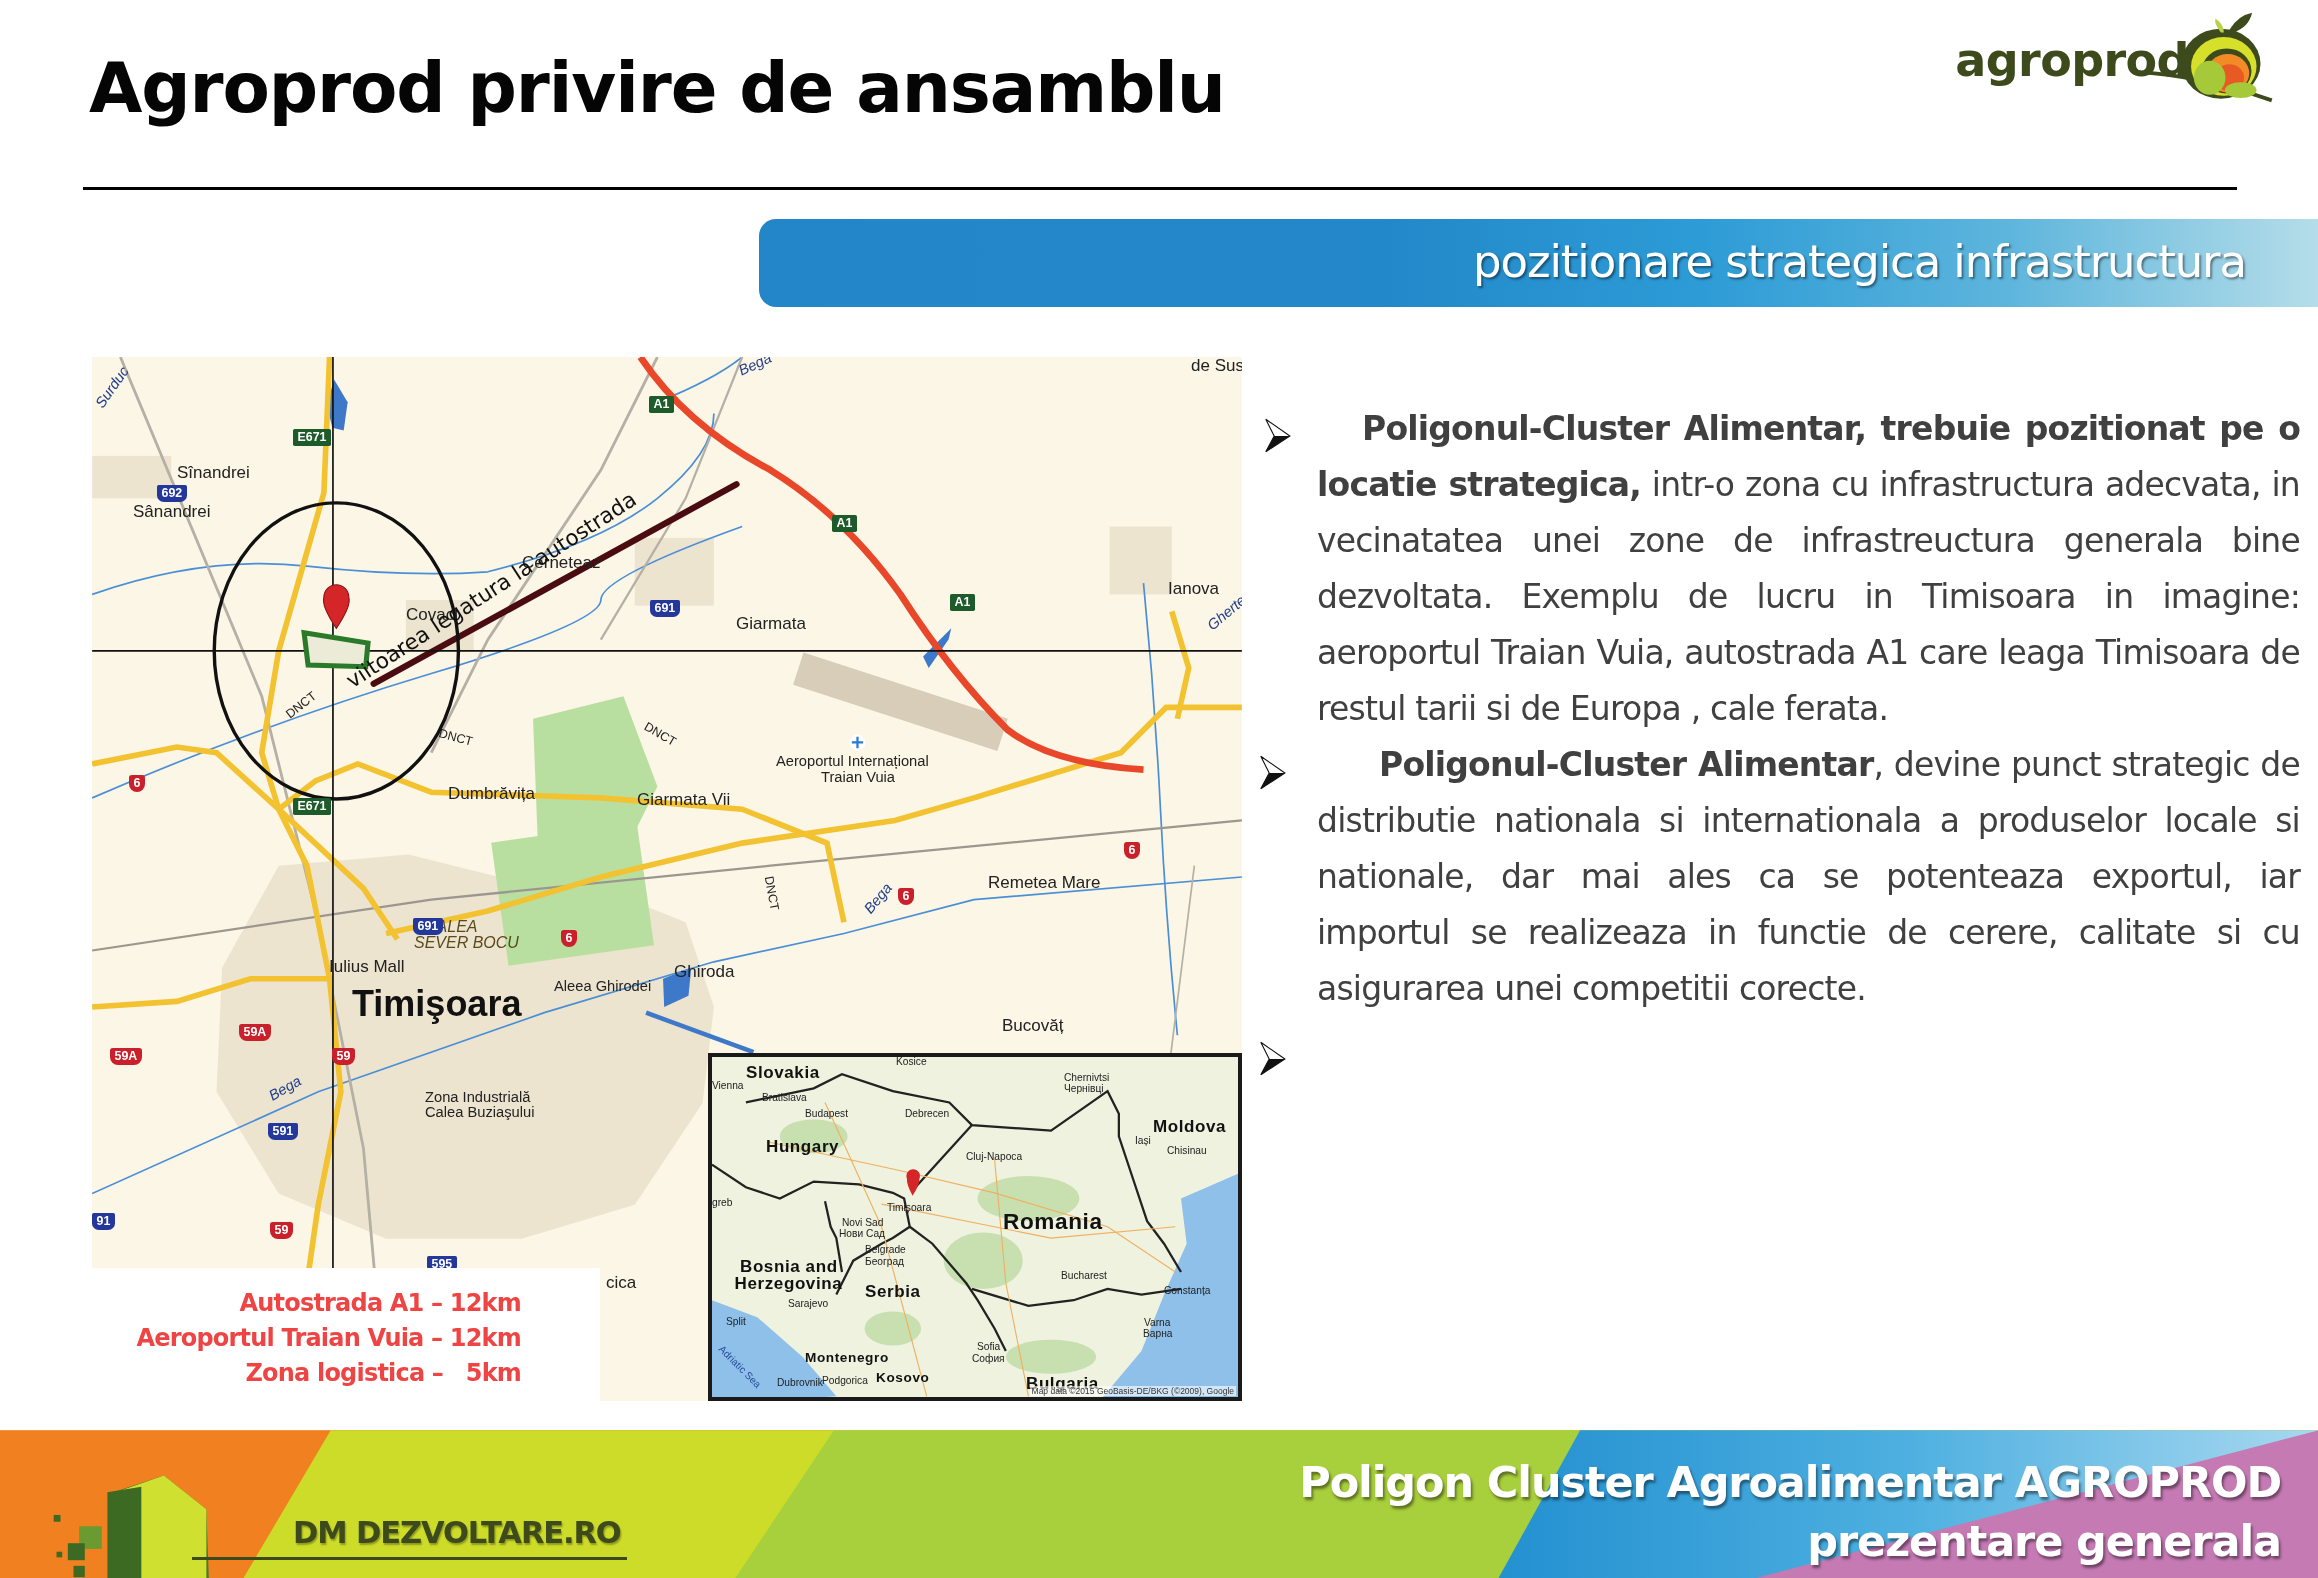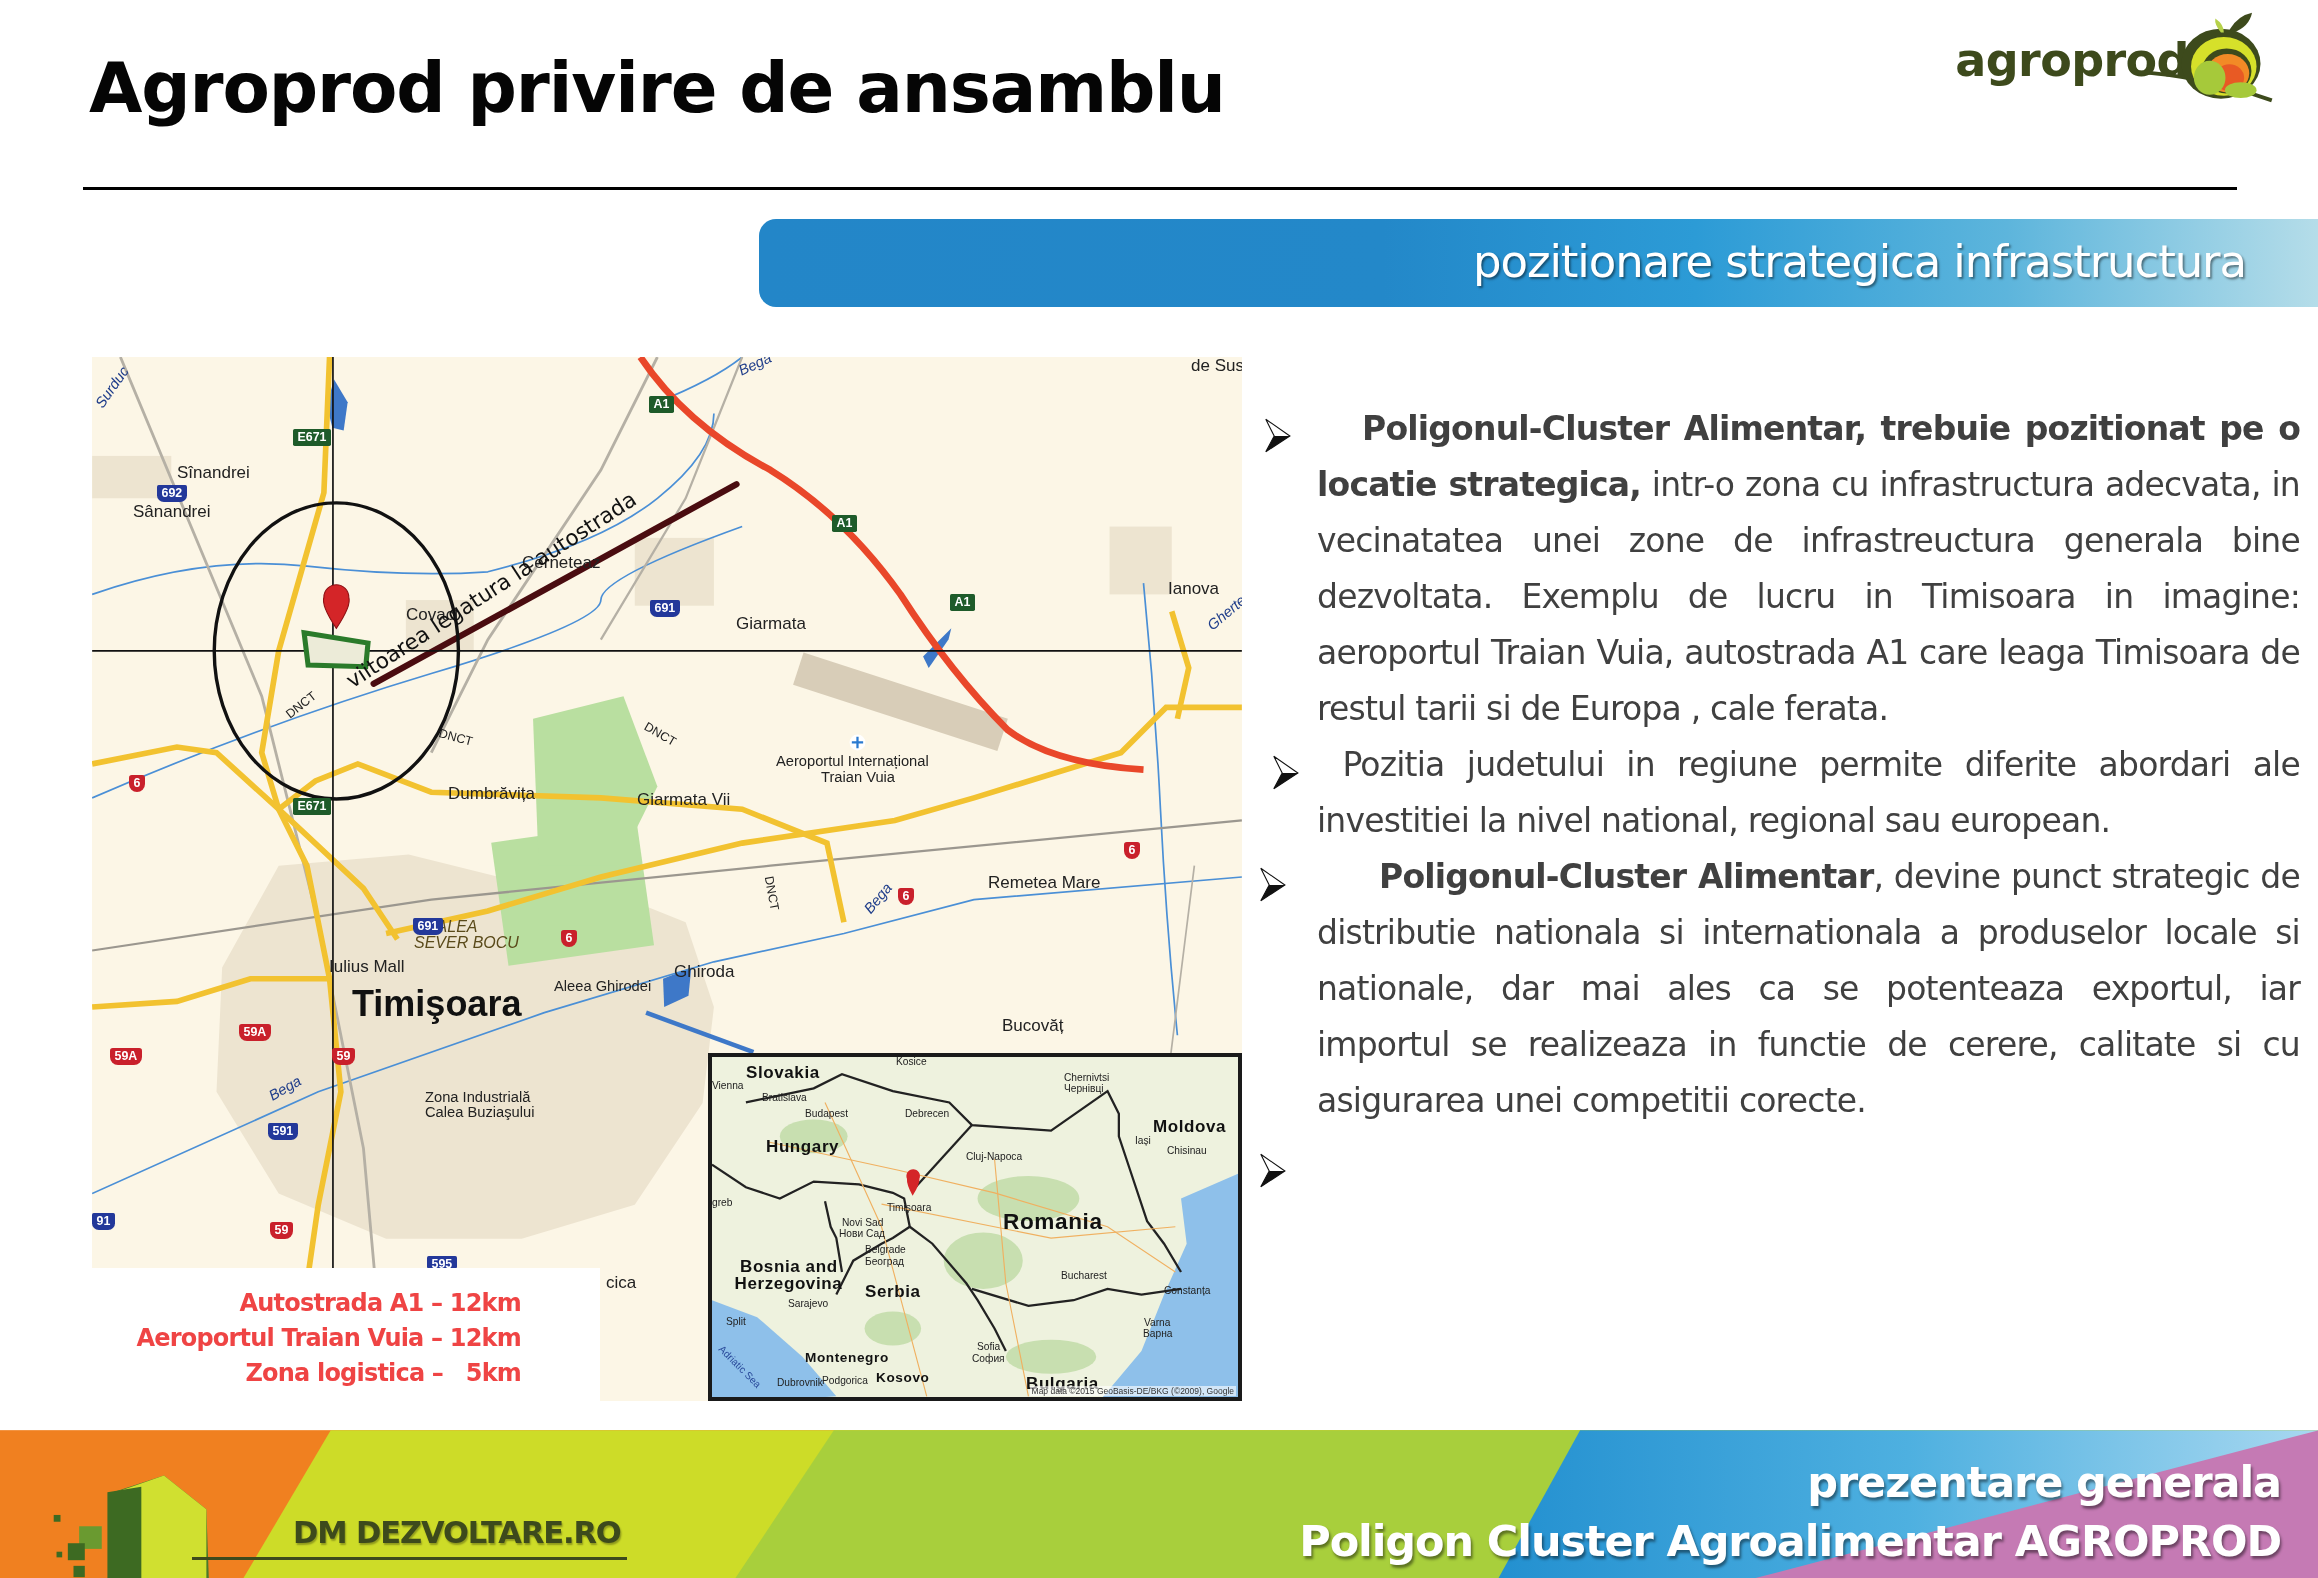--- a/index.html
+++ b/index.html
@@ -307,27 +307,20 @@
 </div>
 
 <div class="bullets">
   <div class="bullet b1">
     <svg class="bullet-arrow" viewBox="0 0 50 62">
         <path d="M5 2 L48 32 L5 60 L20 32 Z" fill="#fff" stroke="#111" stroke-width="2"></path>
         <path d="M5 60 L48 32 L20 32 Z" fill="#111"></path>
       </svg>
     <span class="indent1"></span><span class="lead">Poligonul-Cluster Alimentar,  trebuie pozitionat pe o locatie strategica,</span><span> intr-o zona cu infrastructura adecvata, in vecinatatea unei zone de infrastreuctura generala bine dezvoltata. Exemplu de lucru in Timisoara in imagine: aeroportul Traian Vuia,  autostrada A1 care leaga Timisoara de restul tarii si de Europa ,  cale ferata.</span>
   </div>
-  <div class="bullet b2">
-    <svg class="bullet-arrow" viewBox="0 0 50 62">
-        <path d="M5 2 L48 32 L5 60 L20 32 Z" fill="#fff" stroke="#111" stroke-width="2"></path>
-        <path d="M5 60 L48 32 L20 32 Z" fill="#111"></path>
-      </svg>
-    <span class="indent2"></span><span>Pozitia judetului in regiune permite diferite abordari ale investitiei la nivel national, regional sau european.</span>
-  </div>
   <div class="bullet b3">
     <svg class="bullet-arrow" viewBox="0 0 50 62">
         <path d="M5 2 L48 32 L5 60 L20 32 Z" fill="#fff" stroke="#111" stroke-width="2"></path>
         <path d="M5 60 L48 32 L20 32 Z" fill="#111"></path>
       </svg>
     <span class="indent3"></span><span class="lead">Poligonul-Cluster Alimentar</span><span>, devine punct strategic de distributie nationala si internationala a produselor locale si nationale, dar mai ales  ca se potenteaza exportul, iar importul se realizeaza in functie de cerere, calitate si cu asigurarea unei competitii corecte.</span>
   </div>
   <div class="bullet b4">
     <svg class="bullet-arrow" viewBox="0 0 50 62">
         <path d="M5 2 L48 32 L5 60 L20 32 Z" fill="#fff" stroke="#111" stroke-width="2"></path>
@@ -358,17 +351,17 @@
       <rect x="140" y="170" width="40" height="40" fill="#6a9a30"></rect>
       <rect x="120" y="200" width="30" height="30" fill="#3d6a22"></rect>
       <rect x="95" y="150" width="12" height="12" fill="#3d6a22"></rect>
       <rect x="130" y="240" width="20" height="20" fill="#3d6a22"></rect>
       <rect x="100" y="215" width="10" height="10" fill="#3d6a22"></rect>
     </g>
   </svg>
   <div class="brand-text">DM DEZVOLTARE.RO</div>
   <div class="brand-underline"></div>
   <div class="footer-title">
+    <div>Poligon Cluster Agroalimentar AGROPROD</div>
     <div>prezentare generala</div>
-    <div>Poligon Cluster Agroalimentar AGROPROD</div>
   </div>
 </div>
 
 
 </body></html>

